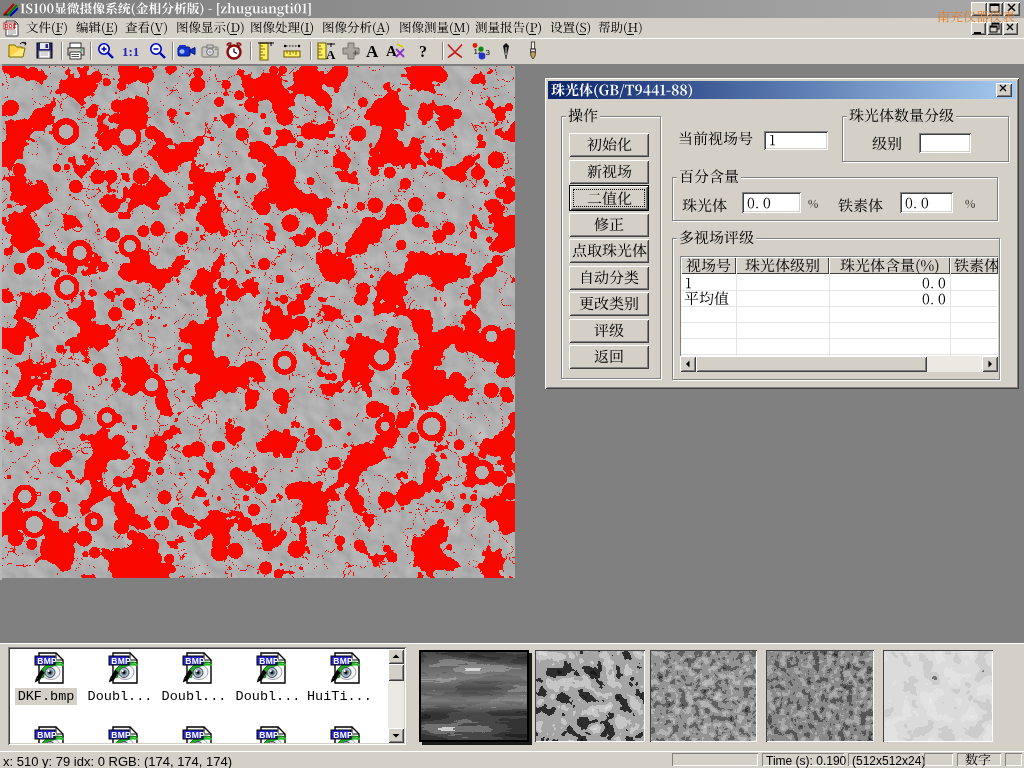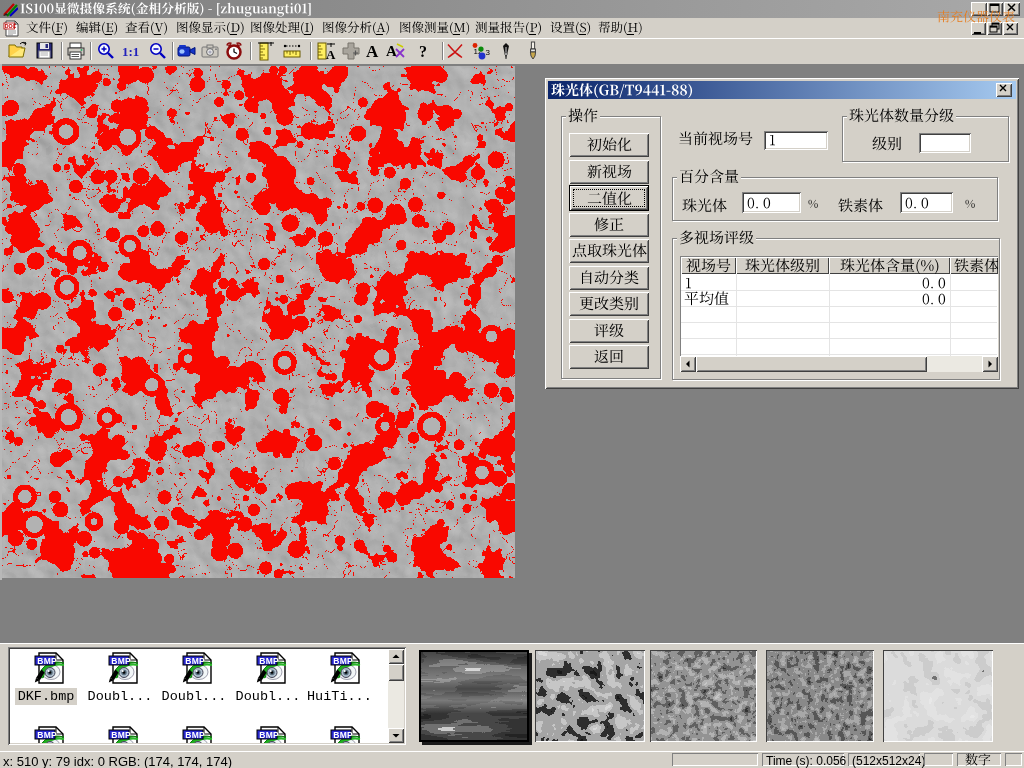--- a/index.html
+++ b/index.html
@@ -1053,20 +1053,20 @@
   </svg>
 <div class="abs" style="left:883px;top:650px;width:110px;height:92px;background:#555;box-shadow:inset 1px 1px 0 #404040,inset -1px -1px 0 #fff"></div>
 <svg class="abs" style="left:884px;top:651px" width="108" height="90">
     <rect width="108" height="90" fill="#d8d8d8"></rect>
     <rect width="108" height="90" filter="url(#t5)"></rect>
   </svg>
 <div class="abs" style="left:0;top:751px;width:1024px;height:17px;background:#d4d0c8;border-top:1px solid #fff"></div>
 <div class="abs" style="left:3px;top:754px;font:13px 'Liberation Sans',sans-serif;color:#000">x: 510 y: 79 idx: 0 RGB: (174, 174, 174)</div>
 <div class="abs sunkenthin" style="left:672px;top:753px;width:86px;height:13px;background:#d4d0c8"></div>
 <div class="abs sunkenthin" style="left:762px;top:753px;width:82px;height:13px;background:#d4d0c8"></div>
-<div class="abs" style="left:766px;top:754px;font:12px 'Liberation Sans',sans-serif">Time (s): 0.056</div>
+<div class="abs" style="left:766px;top:754px;font:12px 'Liberation Sans',sans-serif">Time (s): 0.190</div>
 <div class="abs sunkenthin" style="left:848px;top:753px;width:72px;height:13px;background:#d4d0c8"></div>
 <div class="abs" style="left:852px;top:754px;font:12px 'Liberation Sans',sans-serif">(512x512x24)</div>
 <div class="abs sunkenthin" style="left:924px;top:753px;width:29px;height:13px;background:#d4d0c8"></div>
 <div class="abs sunkenthin" style="left:957px;top:753px;width:44px;height:13px;background:#d4d0c8"></div>
 <svg style="position:absolute;left:965px;top:753.6px;overflow:visible" width="28" height="18">
     <path transform="translate(0,10.4)" d="M6.6 -10 5.4 -10.5C5.2 -9.8 4.9 -9 4.6 -8.5L4.8 -8.4C5.2 -8.8 5.7 -9.3 6.1 -9.8C6.4 -9.8 6.5 -9.9 6.6 -10ZM1.3 -10.4 1.1 -10.3C1.5 -9.9 1.9 -9.1 2 -8.6C2.7 -8 3.5 -9.5 1.3 -10.4ZM3.8 -4.5C4.1 -4.5 4.3 -4.6 4.3 -4.7L3.1 -5.1C3 -4.8 2.7 -4.4 2.5 -3.8H0.5L0.7 -3.4H2.3C1.9 -2.8 1.6 -2.2 1.3 -1.8C2.1 -1.7 3 -1.4 3.8 -0.9C3.1 -0.2 2 0.4 0.7 0.8L0.8 1C2.4 0.7 3.5 0.1 4.4 -0.7C4.8 -0.4 5.2 -0.1 5.4 0.1C6.1 0.4 6.4 -0.5 5 -1.2C5.5 -1.8 5.9 -2.5 6.2 -3.4C6.4 -3.4 6.6 -3.4 6.7 -3.5L5.8 -4.3L5.3 -3.8H3.4ZM5.3 -3.4C5.1 -2.7 4.8 -2.1 4.3 -1.5C3.8 -1.7 3.1 -1.9 2.2 -1.9C2.5 -2.4 2.9 -2.9 3.2 -3.4ZM9.5 -10.6 8.1 -10.9C7.8 -8.6 7.2 -6.2 6.4 -4.6L6.6 -4.5C7 -5 7.4 -5.6 7.7 -6.3C8 -4.9 8.3 -3.5 8.9 -2.3C8.1 -1.1 7 -0.1 5.4 0.8L5.5 1C7.2 0.3 8.4 -0.6 9.3 -1.6C9.9 -0.6 10.7 0.3 11.8 1C11.9 0.6 12.2 0.4 12.6 0.4L12.6 0.3C11.4 -0.4 10.5 -1.2 9.8 -2.2C10.7 -3.7 11.2 -5.5 11.4 -7.6H12.3C12.5 -7.6 12.6 -7.6 12.7 -7.8C12.2 -8.2 11.6 -8.7 11.6 -8.7L10.9 -8H8.4C8.6 -8.7 8.9 -9.5 9 -10.3C9.3 -10.3 9.5 -10.4 9.5 -10.6ZM8.2 -7.6H10.5C10.3 -5.8 10 -4.3 9.3 -3C8.7 -4.1 8.2 -5.4 7.9 -6.8ZM6.2 -8.9 5.6 -8.2H4.1V-10.4C4.4 -10.5 4.6 -10.6 4.6 -10.8L3.3 -10.9V-8.2L0.6 -8.2L0.7 -7.8H2.9C2.4 -6.8 1.5 -5.8 0.5 -5.1L0.6 -4.8C1.7 -5.4 2.6 -6.1 3.3 -6.9V-5.1H3.5C3.8 -5.1 4.1 -5.3 4.1 -5.4V-7.3C4.7 -6.8 5.4 -6.1 5.7 -5.5C6.6 -5 7 -6.7 4.1 -7.6V-7.8H6.8C7 -7.8 7.1 -7.9 7.2 -8C6.8 -8.4 6.2 -8.9 6.2 -8.9Z M18.7 -10.9 18.6 -10.8C19 -10.4 19.5 -9.7 19.6 -9.1C20.4 -8.4 21.3 -10.3 18.7 -10.9ZM15.2 -9.5 15 -9.5C15 -8.7 14.5 -7.9 14 -7.6C13.7 -7.5 13.5 -7.2 13.7 -6.9C13.8 -6.6 14.3 -6.6 14.7 -6.8C15 -7.1 15.4 -7.6 15.4 -8.5H23.9C23.7 -8 23.4 -7.4 23.2 -6.9L23.4 -6.9C23.9 -7.2 24.6 -7.9 25 -8.3C25.2 -8.3 25.4 -8.3 25.5 -8.4L24.4 -9.4L23.9 -8.9H15.3C15.3 -9.1 15.3 -9.3 15.2 -9.5ZM24.2 -4.5 23.6 -3.7H19.9V-4.9C20.2 -4.9 20.3 -5 20.4 -5.2C21.2 -5.6 22.1 -6.1 22.7 -6.5C23 -6.5 23.1 -6.5 23.2 -6.6L22.2 -7.6L21.6 -7H15.8L15.9 -6.6H21.4C21 -6.1 20.5 -5.6 20 -5.3L19.1 -5.3V-3.7H13.6L13.7 -3.3H19.1V-0.3C19.1 -0.1 19 -0 18.7 -0C18.4 -0 16.8 -0.1 16.8 -0.1V0.1C17.5 0.2 17.9 0.2 18.1 0.4C18.3 0.5 18.4 0.8 18.4 1C19.8 0.9 19.9 0.5 19.9 -0.2V-3.3H25.1C25.2 -3.3 25.4 -3.4 25.4 -3.5C24.9 -4 24.2 -4.5 24.2 -4.5Z" fill="#000"></path>
   </svg>
 <div class="abs sunkenthin" style="left:1005px;top:753px;width:17px;height:13px;background:#d4d0c8"></div>
 </body></html>

